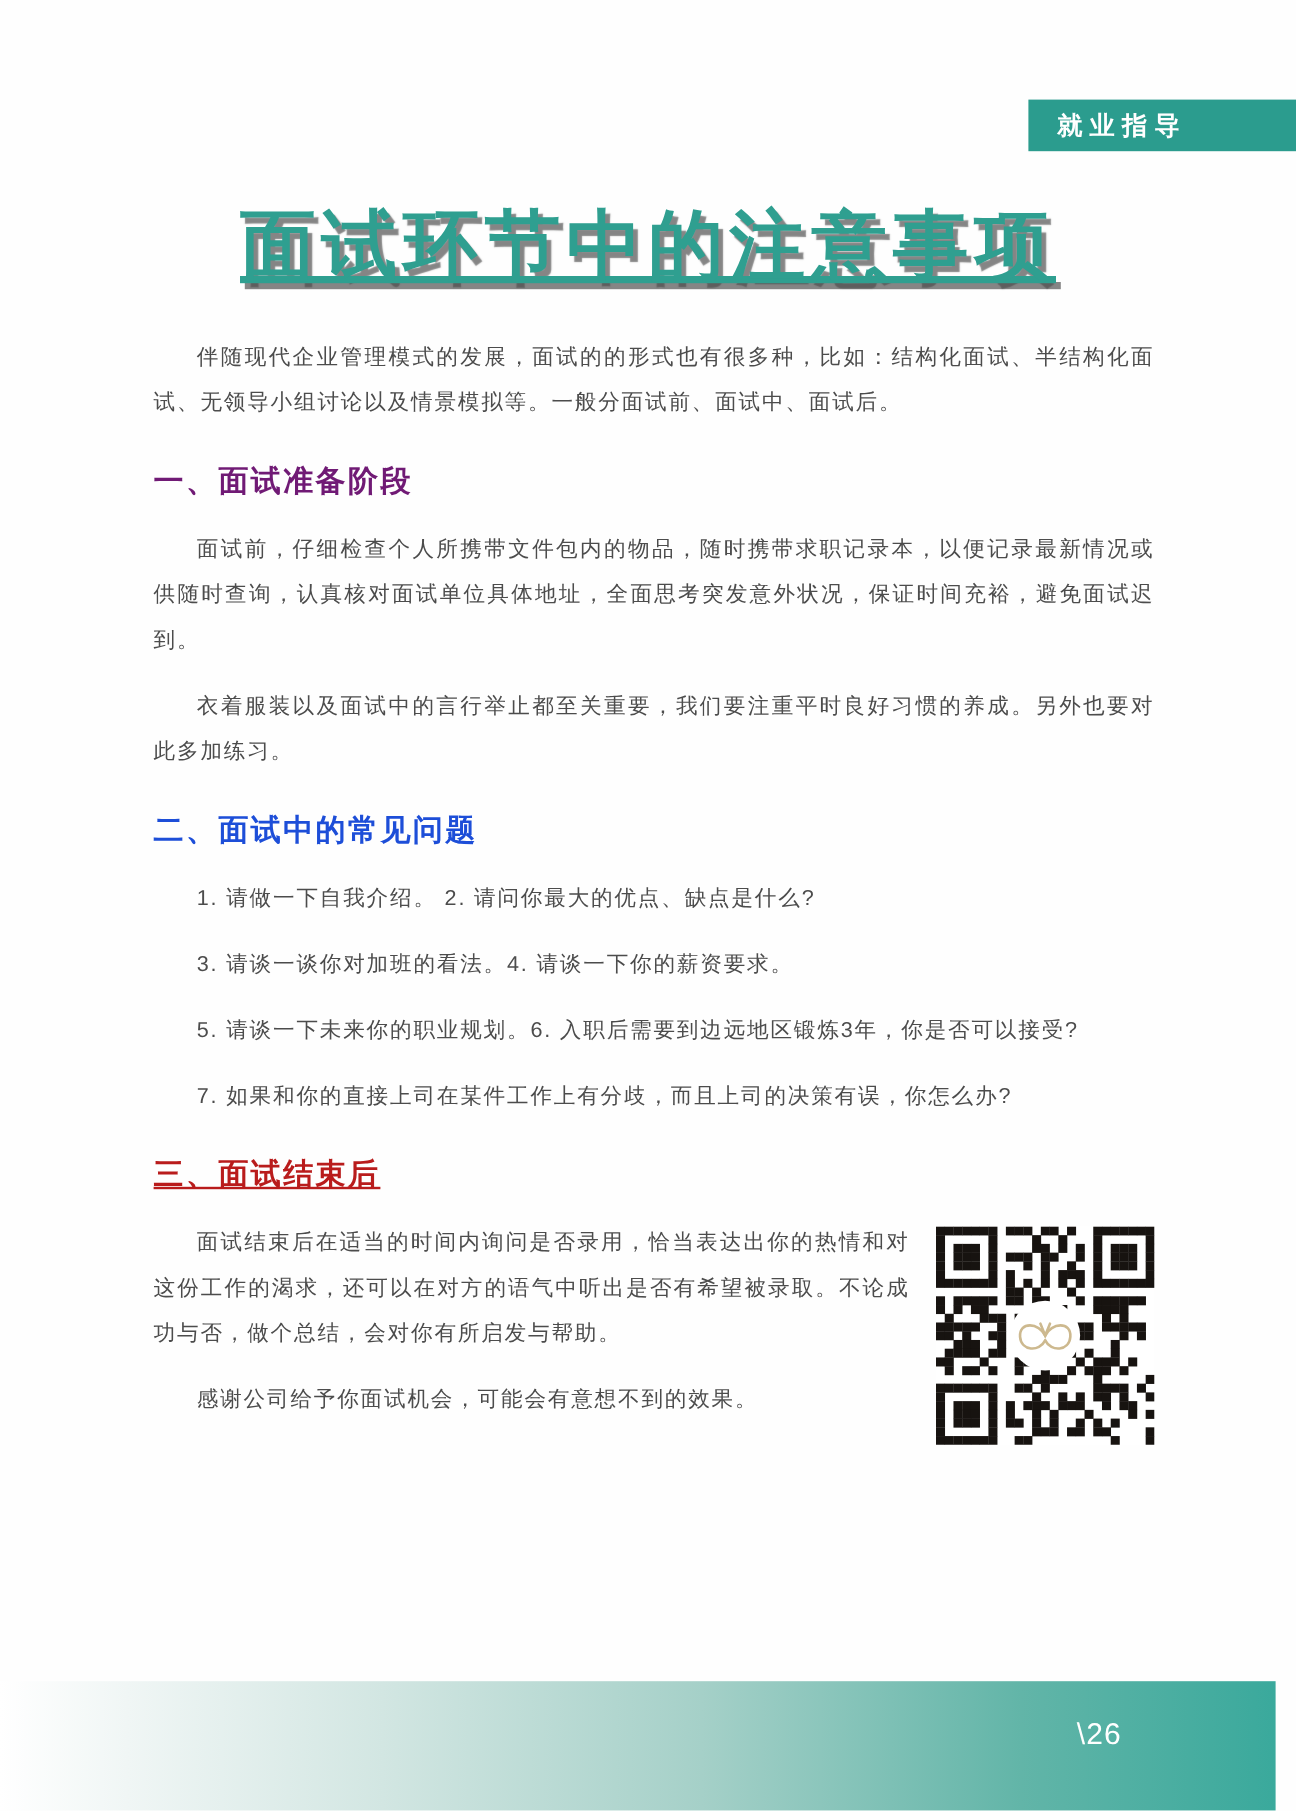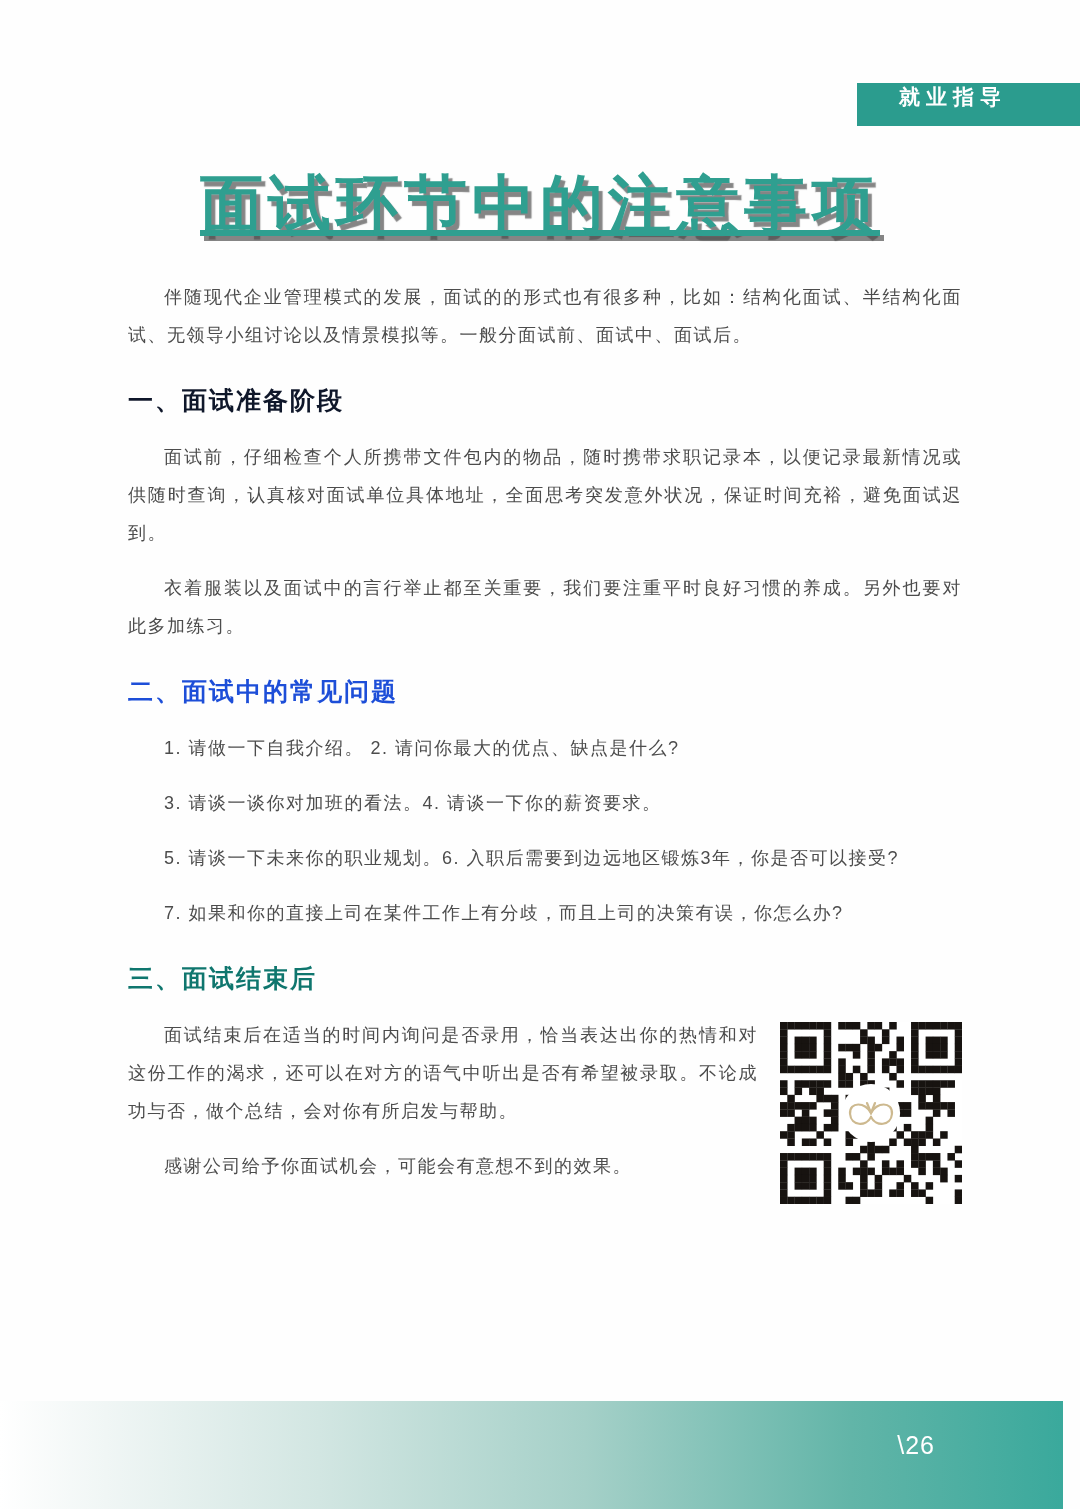--- a/index.html
+++ b/index.html
@@ -4,21 +4,21 @@
 <style>
   html,body{margin:0;padding:0;background:#ffffff;}
   .page{
     position:relative;width:1080px;height:1509px;margin:0 auto;
     background:#fefefe;overflow:hidden;
     font-family:"Liberation Sans","DejaVu Sans",sans-serif;
   }
   
   .corner-tag{
     position:absolute;top:83px;right:0;width:223px;height:43px;
-    box-sizing:border-box;display:flex;padding-left:42px;
+    box-sizing:border-box;display:flex;align-items:center;padding-left:24px;
     color:#ffffff;font-size:21px;letter-spacing:6px;
     font-family:"Liberation Serif","DejaVu Serif",serif;font-weight:bold;
   }
   .content{padding:0 118px 0 128px;}
   .title{
     margin:162px -30px 0 -40px;text-align:center;
     font-size:63px;font-weight:900;letter-spacing:5px;
     text-shadow:4px 5px 1px rgba(75,75,75,0.68);
     font-family:"Liberation Sans","DejaVu Sans",sans-serif;
     text-decoration:underline;
@@ -54,39 +54,39 @@
     <span>就业指导</span>
   </div>
 
   <div class="content">
 
     <h1 class="title" style="color: rgb(47, 159, 144);">面试环节中的注意事项</h1>
 
     <p class="body-para intro">伴随现代企业管理模式的发展，面试的的形式也有很多种，比如：结构化面试、半结构化面试、无领导小组讨论以及情景模拟等。一般分面试前、面试中、面试后。</p>
 
     <section>
-      <h2 class="sec-heading" style="color: #0f172a;">一、面试准备阶段</h2>
+      <h2 class="sec-heading" style="color: #701a75;">一、面试准备阶段</h2>
       <div>
           <p class="body-para">面试前，仔细检查个人所携带文件包内的物品，随时携带求职记录本，以便记录最新情况或供随时查询，认真核对面试单位具体地址，全面思考突发意外状况，保证时间充裕，避免面试迟到。</p>
           <p class="body-para">衣着服装以及面试中的言行举止都至关重要，我们要注重平时良好习惯的养成。另外也要对此多加练习。</p>
         </div>
     </section>
 
     <section>
       <h2 class="sec-heading" style="color: #1d4ed8;">二、面试中的常见问题</h2>
       <div>
           <p class="body-para">1. 请做一下自我介绍。 2. 请问你最大的优点、缺点是什么?</p>
           <p class="body-para">3. 请谈一谈你对加班的看法。4. 请谈一下你的薪资要求。</p>
           <p class="body-para">5. 请谈一下未来你的职业规划。6. 入职后需要到边远地区锻炼3年，你是否可以接受?</p>
           <p class="body-para">7. 如果和你的直接上司在某件工作上有分歧，而且上司的决策有误，你怎么办?</p>
         </div>
     </section>
 
     <section>
-      <h2 class="sec-heading" style="color: #0f766e;">三、面试结束后</h2>
+      <h2 class="sec-heading" style="color: #b91c1c; text-decoration: underline;">三、面试结束后</h2>
       <div class="sec3-flow">
         <div class="qr-wrap"><svg viewBox="0 0 182.5 182.5" width="182" height="182">
               <rect width="182.5" height="182.5" fill="#ffffff"></rect>
               <g fill="#171310">
                 <rect x="0" y="0" width="7.55" height="7.55"></rect>
                 <rect x="7.3" y="0" width="7.55" height="7.55"></rect>
                 <rect x="14.6" y="0" width="7.55" height="7.55"></rect>
                 <rect x="21.9" y="0" width="7.55" height="7.55"></rect>
                 <rect x="29.2" y="0" width="7.55" height="7.55"></rect>
                 <rect x="36.5" y="0" width="7.55" height="7.55"></rect>

